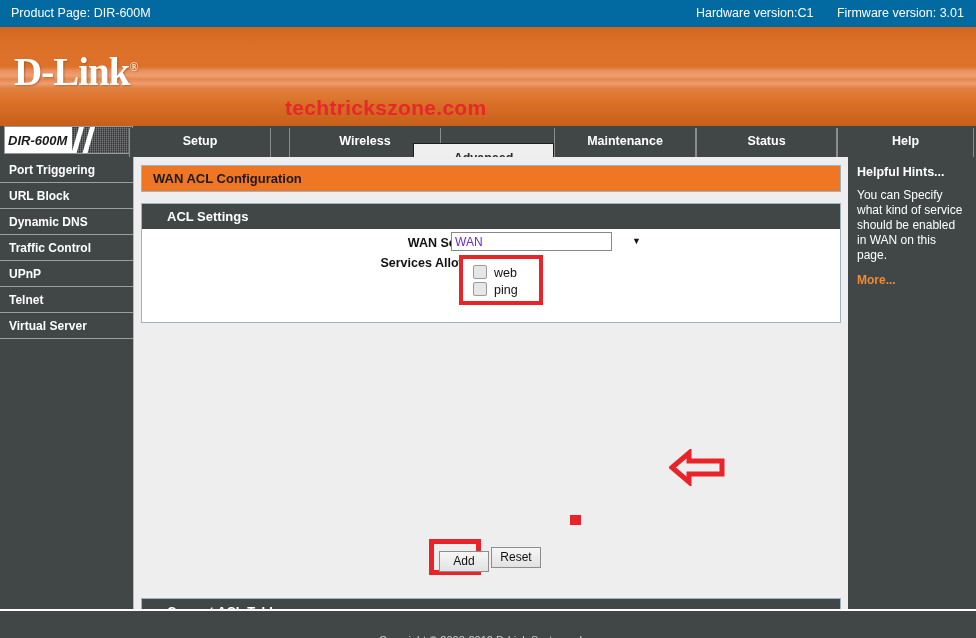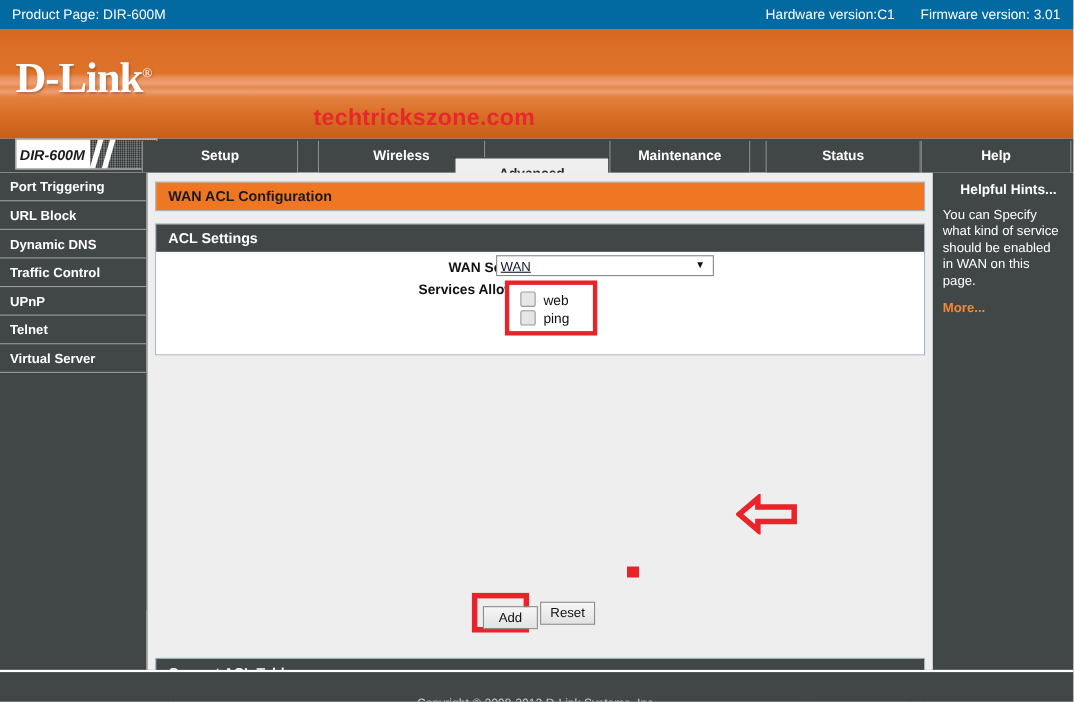--- a/index.html
+++ b/index.html
@@ -83,21 +83,21 @@
 
   
   .tabbar {
     position: absolute;
     left: 0; top: 126px;
     width: 976px; height: 31px;
     background: #414647;
   }
   .model-badge {
     position: absolute;
-    left: 14px; top: 0;
+    left: 4px; top: 0;
     width: 129px; height: 28px;
     background: #ffffff;
     border: 1px solid #9a9a9a;
     box-sizing: border-box;
     overflow: hidden;
   }
   .model-badge .label {
     position: absolute;
     left: 3px; top: 6px;
     font-style: italic;
@@ -217,21 +217,21 @@
     color: #1a1a1a;
     font-weight: bold;
     font-size: 13px;
     padding: 5px 0 5px 11px;
   }
   .panel-head-dark {
     background: #414647;
     color: #ffffff;
     font-weight: bold;
     font-size: 13px;
-    padding: 5px 0 5px 11px;
+    padding: 5px 0 5px 25px;
   }
   .panel-body {
     background: #f7f7f7;
     padding: 11px 12px 13px 12px;
     line-height: 17px;
     font-size: 12.5px;
     color: #111111;
   }
 
   
@@ -250,31 +250,30 @@
     font-weight: bold;
     color: #111111;
     text-align: right;
   }
   .wan-label { left: 200px; top: 7px; width: 145px; }
   .svc-label { left: 200px; top: 27px; width: 145px; }
 
   select.wan-select {
     position: absolute;
     left: 309px; top: 3px;
-    width: 198px; height: 19px;
+    width: 161px; height: 19px;
     font-family: "Liberation Sans", sans-serif;
     font-size: 12px;
     background: #ffffff;
     border: 1px solid #888888;
-    color: #0f172a;
+    color: #6d28d9;
     padding-left: 3px;
     box-sizing: border-box;
     -webkit-appearance: none;
     appearance: none;
-    text-decoration: underline;
   }
   .select-arrow {
     position: absolute;
     left: 490px; top: 7px;
     font-size: 9px;
     color: #111111;
     pointer-events: none;
   }
 
   .svc-box {
@@ -384,21 +383,21 @@
   .hints {
     position: absolute;
     left: 848px; top: 0;
     width: 128px; height: 452px;
     background: #414647;
     color: #ffffff;
     box-sizing: border-box;
     padding: 8px 9px 0 9px;
   }
   .hints h3 {
-    margin: 0 0 9px 16px;
+    margin: 0 0 9px 0;
     font-size: 12.5px;
     font-weight: bold;
     color: #ffffff;
   }
   .hints p {
     margin: 0 0 10px 0;
     font-size: 12px;
     line-height: 15px;
     color: #ffffff;
   }
@@ -447,21 +446,21 @@
   <div class="model-badge">
     <div class="label">DIR-600M</div>
     <div class="texture"></div>
     <div class="slash s1"></div>
     <div class="slash s2"></div>
   </div>
   <div class="tabs" id="tab-list">
       <div class="tab" style="left: 0px; width: 142px;">Setup</div>
       <div class="tab" style="left: 160px; width: 152px;">Wireless</div>
       <div class="tab active" style="left: 284px; width: 141px;">Advanced</div>
-      <div class="tab" style="left: 425px; width: 128px;">Maintenance</div>
+      <div class="tab" style="left: 425px; width: 142px;">Maintenance</div>
       <div class="tab" style="left: 567px; width: 141px;">Status</div>
       <div class="tab" style="left: 708px; width: 137px;">Help</div>
     </div>
 </div>
 
 <div class="page">
 
   <div class="sidebar">
     <div id="sidebar-items">
         <div class="side-item">Port Triggering</div>

